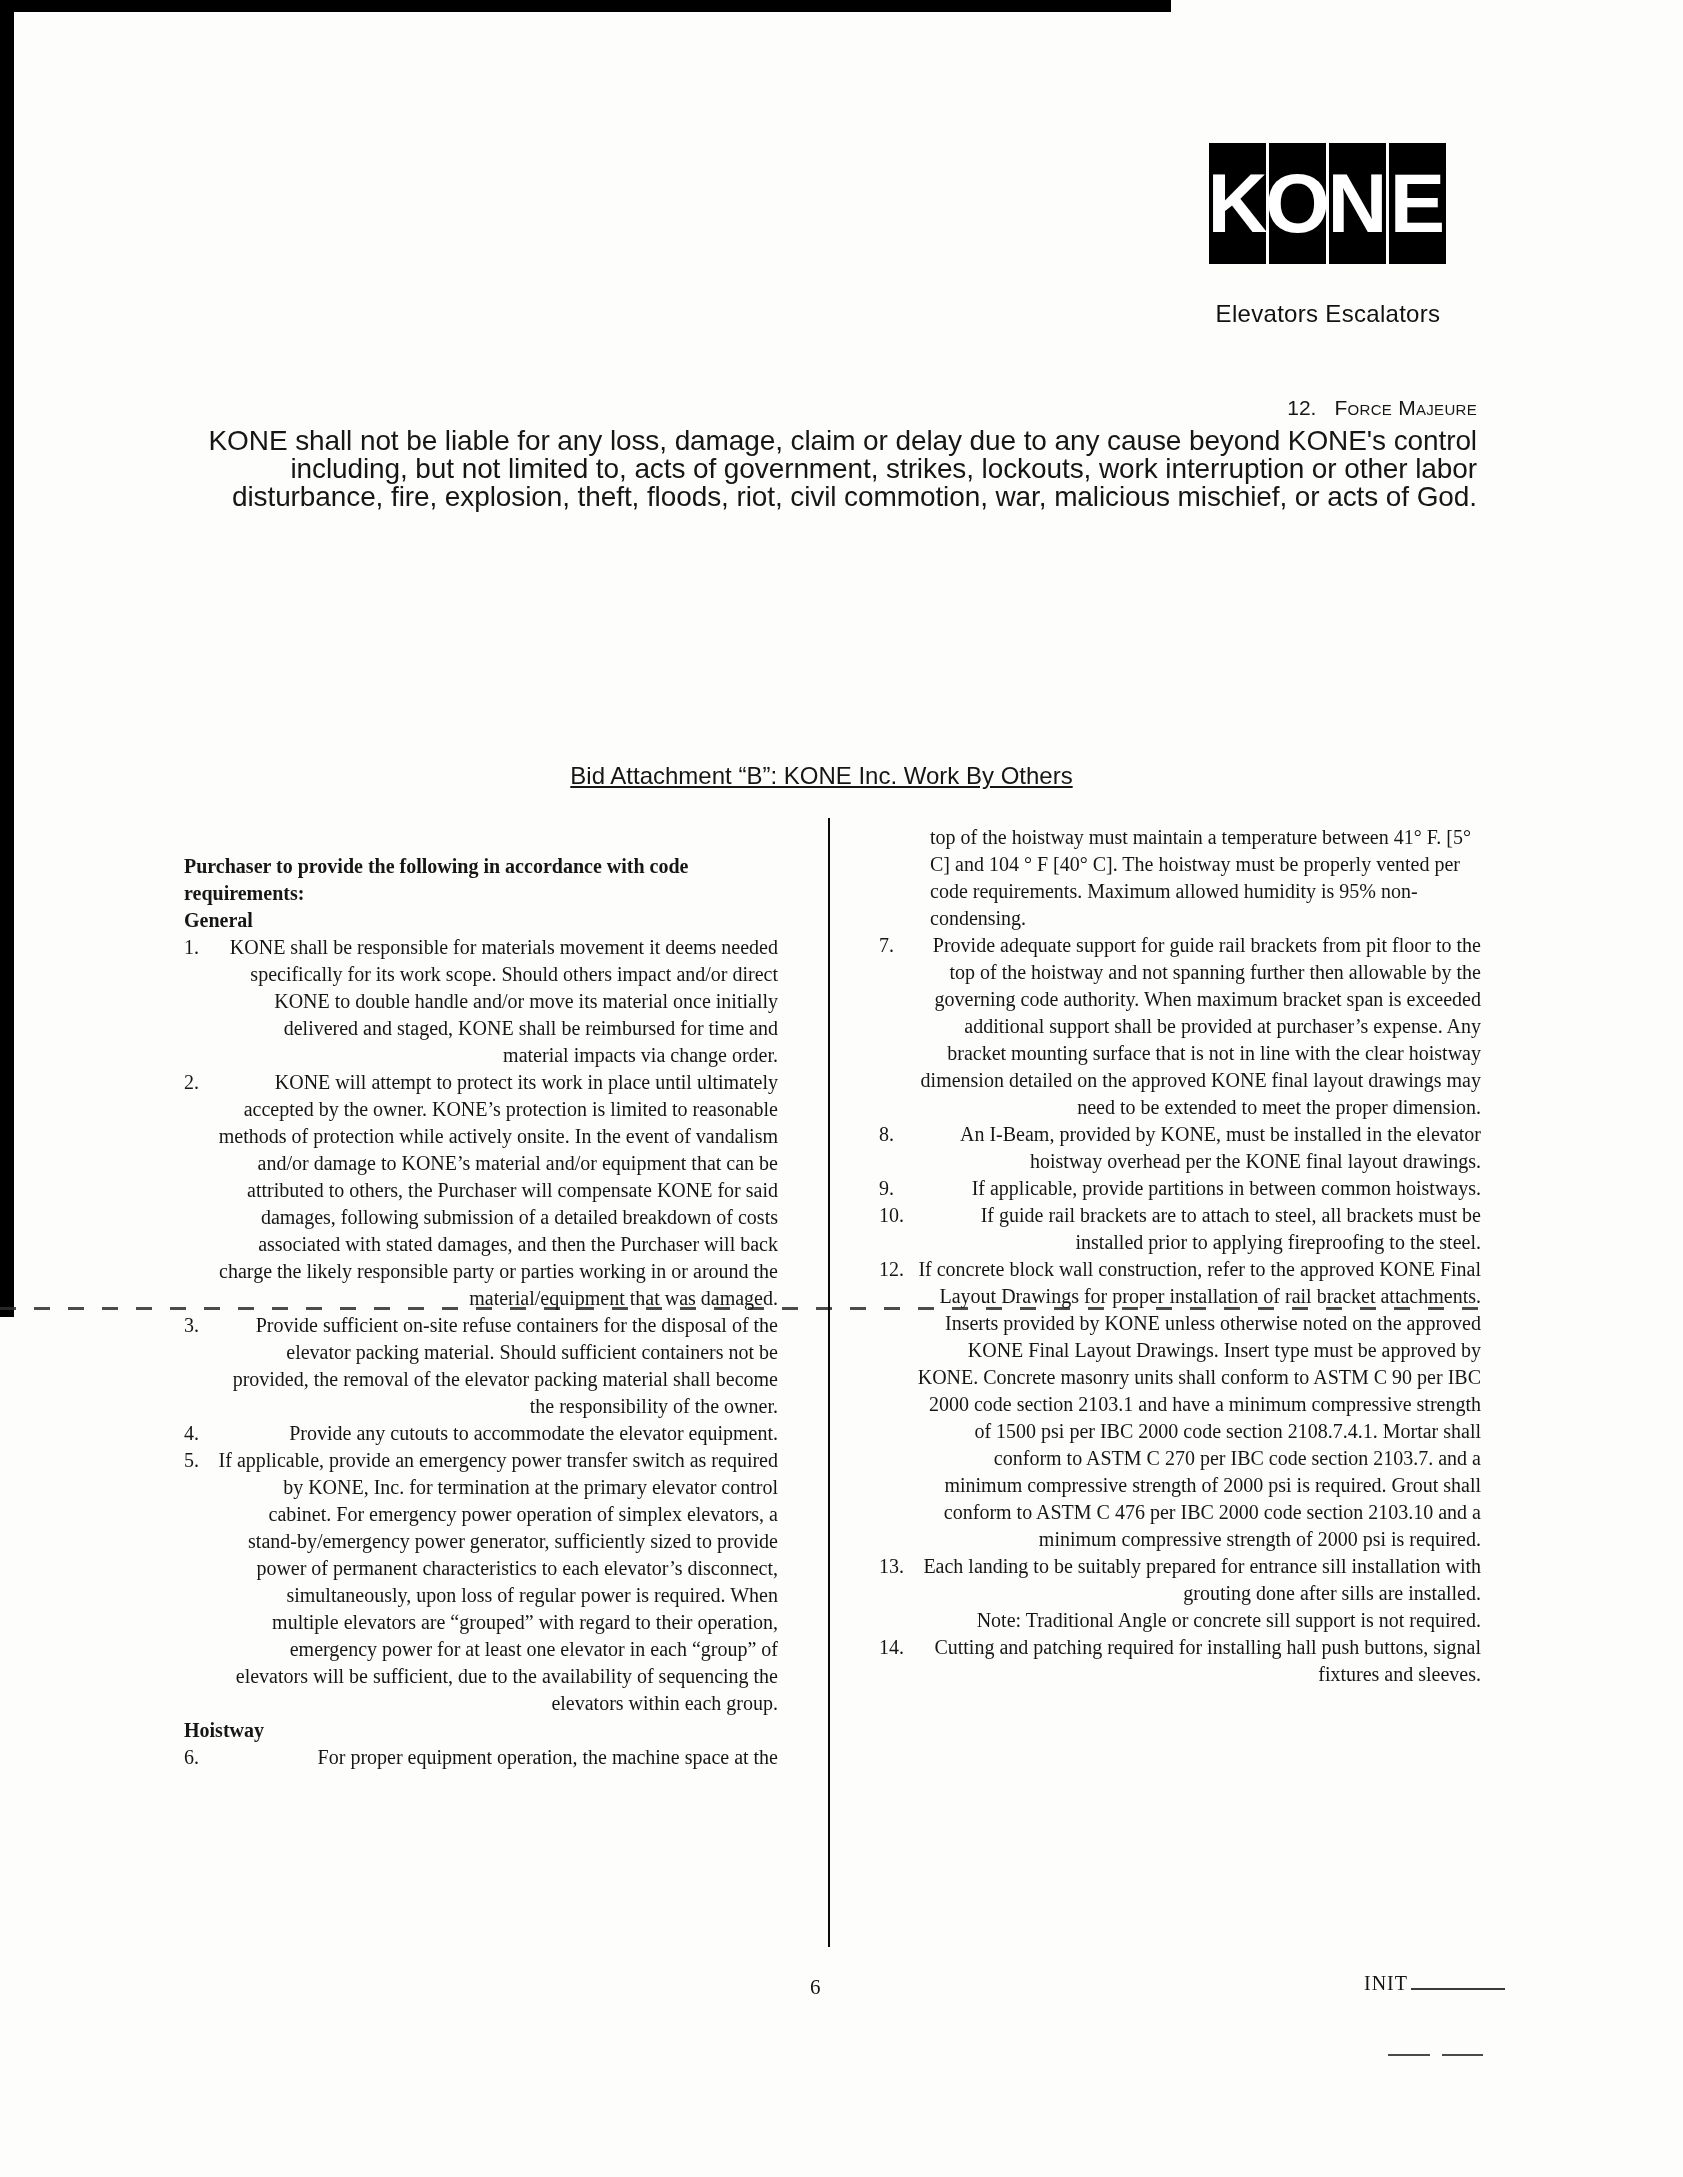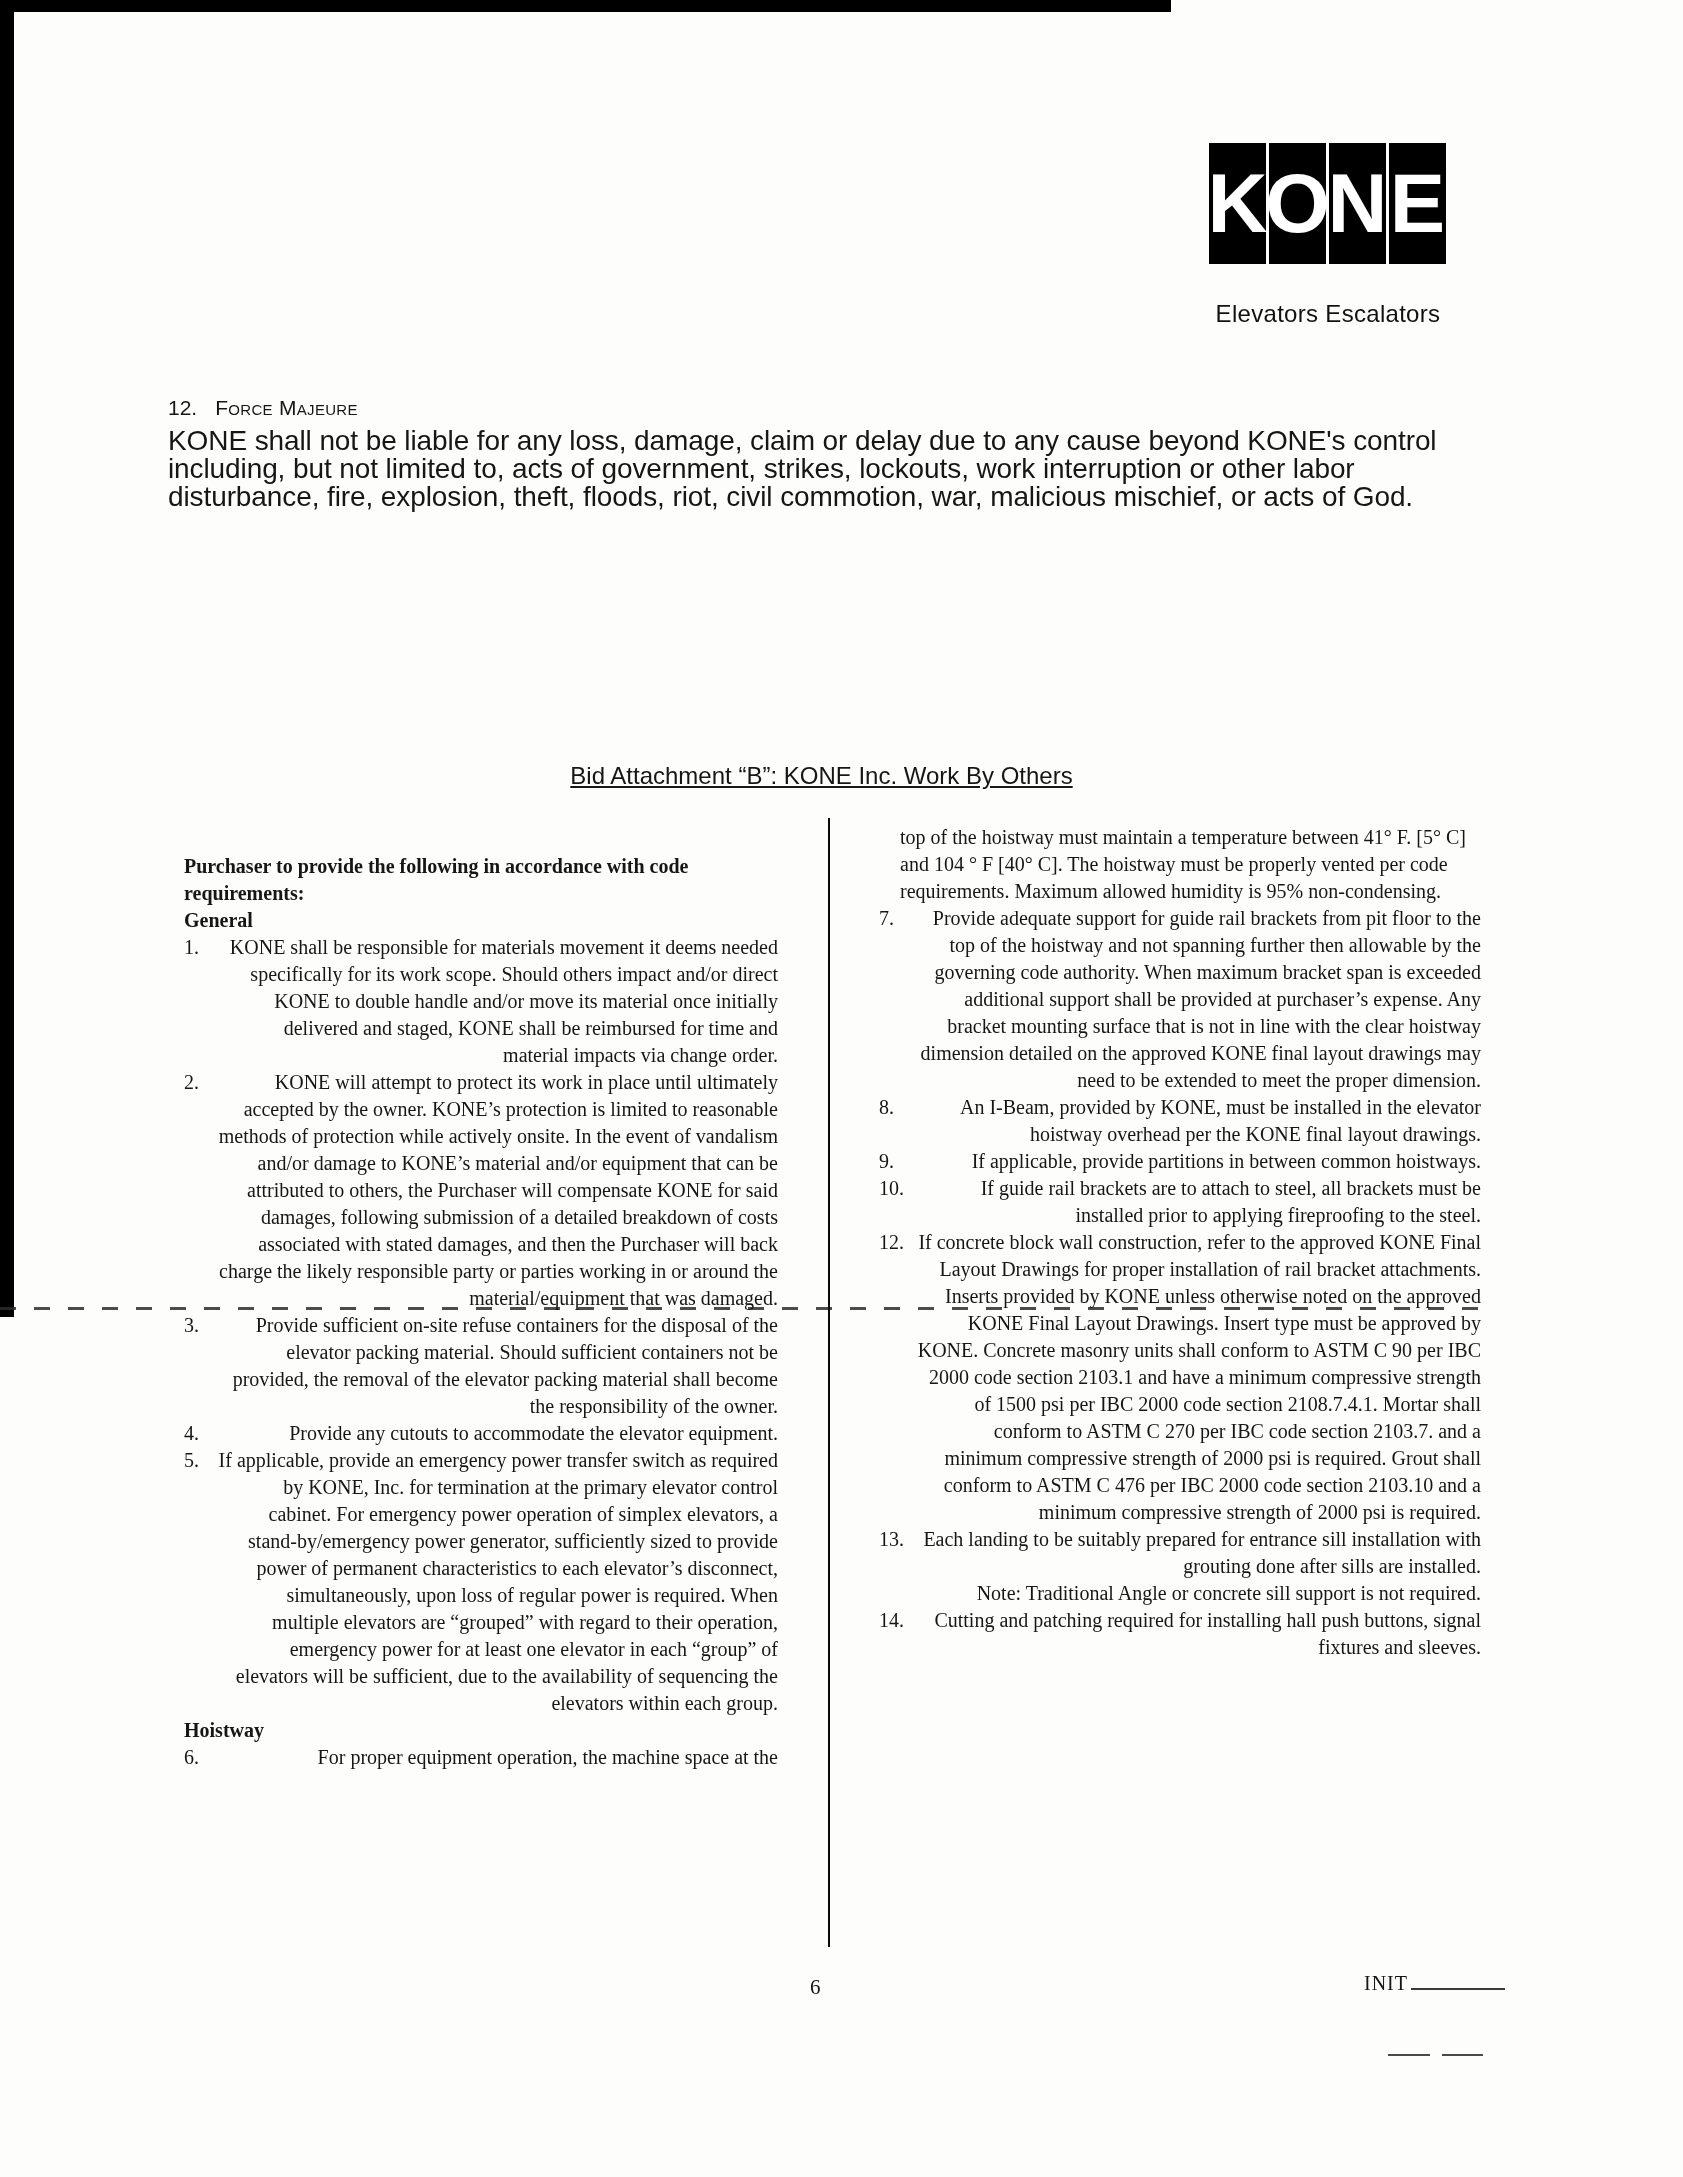--- a/index.html
+++ b/index.html
@@ -27,21 +27,21 @@
     width:57px; height:121px; background:#000; color:#fff;
     font-family:"Liberation Sans", sans-serif; font-weight:bold; font-size:83px;
     display:flex; align-items:center; justify-content:center; overflow:hidden;
   }
   .tagline {
     position:absolute; left:1204px; top:300px; width:248px; text-align:center;
     font-family:"Liberation Sans", sans-serif; font-size:24px; letter-spacing:0.3px; color:#111;
   }
 
   
-  .fm { position:absolute; left:168px; top:396px; width:1309px; font-family:"Liberation Sans", sans-serif; }
+  .fm { position:absolute; left:168px; top:396px; width:1309px; font-family:"Liberation Sans", sans-serif;text-align:right; }
   .fm-head { font-size:21px; margin-bottom:7px; }
   .fm-title { font-variant:small-caps; margin-left:18px; letter-spacing:0.3px; }
   .fm-body { font-size:28px; line-height:28px; letter-spacing:-0.1px; }
 
   
   .attachment-heading {
     position:absolute; left:0; top:762px; width:1643px; text-align:center;
     font-family:"Liberation Sans", sans-serif; font-weight:normal; font-size:24px;
     text-decoration:underline;
   }
@@ -50,21 +50,21 @@
   .col { position:absolute; font-size:20px; line-height:27px; }
   .col-left  { left:184px; top:853px; width:594px; }
   .col-right { left:879px; top:824px; width:602px; }
   .divider { position:absolute; left:828px; top:818px; width:2px; height:1129px; background:#0a0a0a; }
 
   .intro { font-weight:bold; }
   .subhead { font-weight:bold; }
   .li { display:flex; }
   .li .num { flex:0 0 33px; }
   .li .txt { flex:1;text-align:right; }
-  .cont { margin-left:21px; }
+  .cont { margin-left:51px; }
   .note { display:block; font-weight:normal; }
 
   
   .page-number { position:absolute; left:810px; top:1975px; font-size:21px; }
   .init { position:absolute; left:1332px; top:1968px; font-size:20px; letter-spacing:1px;margin-left:32px; }
   .init-line { display:inline-block; width:94px; border-bottom:2px solid #3a3a3a; height:22px; margin-left:3px; vertical-align:baseline; }
   .sig-dashes { position:absolute; left:1388px; top:2052px; width:95px; display:flex; gap:12px; }
   .sig-dashes span { flex:1; border-bottom:2.5px solid #4a4a4a; height:4px; }
 </style>
 </head>

